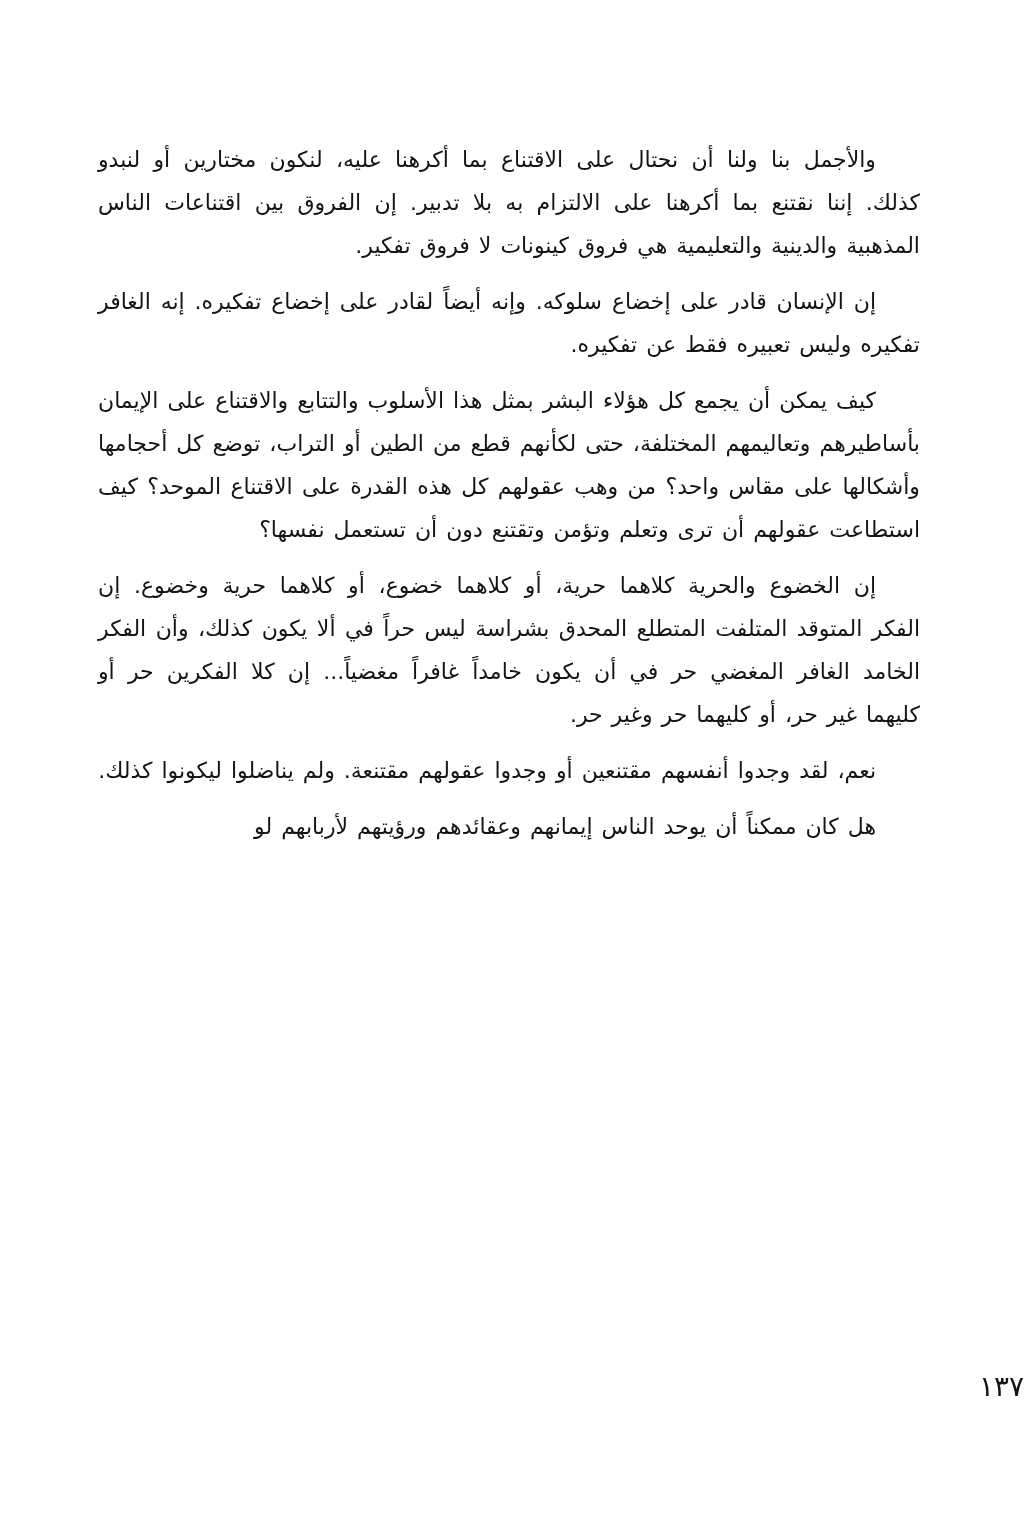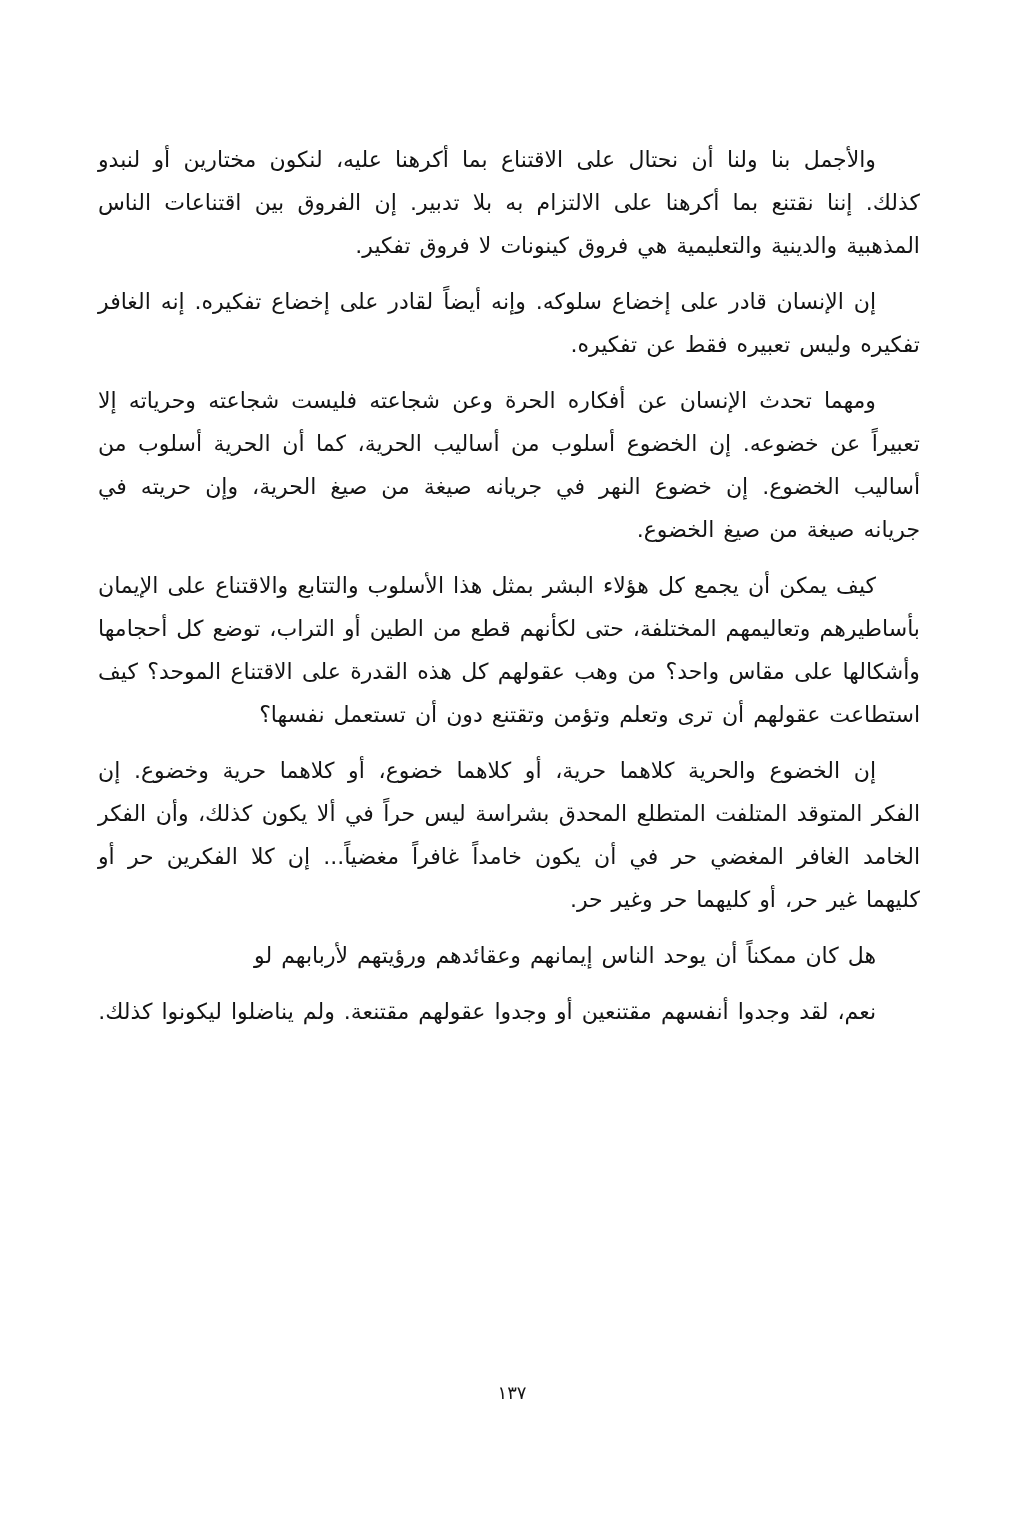--- a/index.html
+++ b/index.html
@@ -30,37 +30,36 @@
   .text-block p {
     margin: 0 0 13px 0;
     text-indent: 44px;
     word-spacing: 2px;
   }
   .page-number {
     position: absolute;
     bottom: 118px;
     left: 0;
     width: 100%;
-    text-align: center;
+    text-align: right;
     direction: rtl;
-    font-size: 18px;
+    font-size: 28px;
     letter-spacing: 2px;
     color: #141414;
   }
 </style>
 </head>
 <body>
 
 <div class="page">
 
   <div class="text-block">
     <p>والأجمل بنا ولنا أن نحتال على الاقتناع بما أكرهنا عليه، لنكون مختارين أو لنبدو كذلك. إننا نقتنع بما أكرهنا على الالتزام به بلا تدبير. إن الفروق بين اقتناعات الناس المذهبية والدينية والتعليمية هي فروق كينونات لا فروق تفكير.</p>
     <p>إن الإنسان قادر على إخضاع سلوكه. وإنه أيضاً لقادر على إخضاع تفكيره. إنه الغافر تفكيره وليس تعبيره فقط عن تفكيره.</p>
-    <p>ومهما تحدث الإنسان عن أفكاره الحرة وعن شجاعته فليست شجاعته وحرياته إلا تعبيراً عن خضوعه. إن الخضوع أسلوب من أساليب الحرية، كما أن الحرية أسلوب من أساليب الخضوع. إن خضوع النهر في جريانه صيغة من صيغ الحرية، وإن حريته في جريانه صيغة من صيغ الخضوع.</p>
     <p>كيف يمكن أن يجمع كل هؤلاء البشر بمثل هذا الأسلوب والتتابع والاقتناع على الإيمان بأساطيرهم وتعاليمهم المختلفة، حتى لكأنهم قطع من الطين أو التراب، توضع كل أحجامها وأشكالها على مقاس واحد؟ من وهب عقولهم كل هذه القدرة على الاقتناع الموحد؟ كيف استطاعت عقولهم أن ترى وتعلم وتؤمن وتقتنع دون أن تستعمل نفسها؟</p>
     <p>إن الخضوع والحرية كلاهما حرية، أو كلاهما خضوع، أو كلاهما حرية وخضوع. إن الفكر المتوقد المتلفت المتطلع المحدق بشراسة ليس حراً في ألا يكون كذلك، وأن الفكر الخامد الغافر المغضي حر في أن يكون خامداً غافراً مغضياً... إن كلا الفكرين حر أو كليهما غير حر، أو كليهما حر وغير حر.</p>
+    <p>نعم، لقد وجدوا أنفسهم مقتنعين أو وجدوا عقولهم مقتنعة. ولم يناضلوا ليكونوا كذلك.</p>
     <p>هل كان ممكناً أن يوحد الناس إيمانهم وعقائدهم ورؤيتهم لأربابهم لو</p>
-    <p>نعم، لقد وجدوا أنفسهم مقتنعين أو وجدوا عقولهم مقتنعة. ولم يناضلوا ليكونوا كذلك.</p>
   </div>
 
   <div class="page-number">١٣٧</div>
 
 </div>
 
 </body></html>

